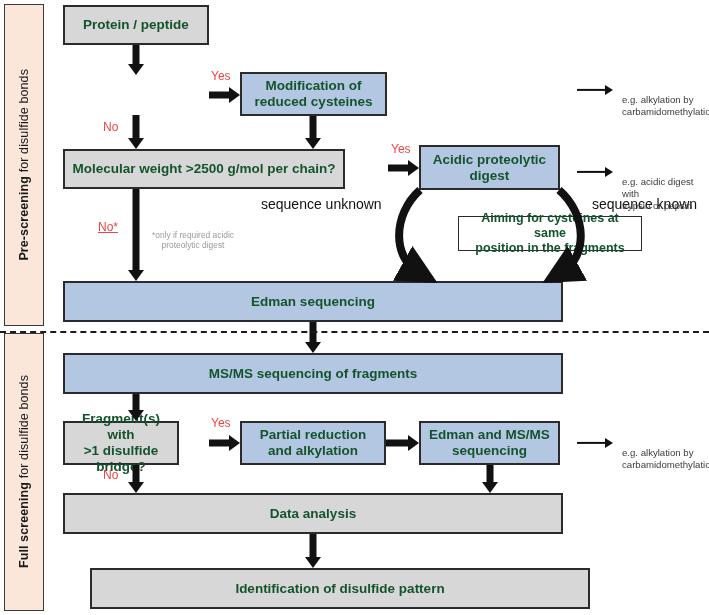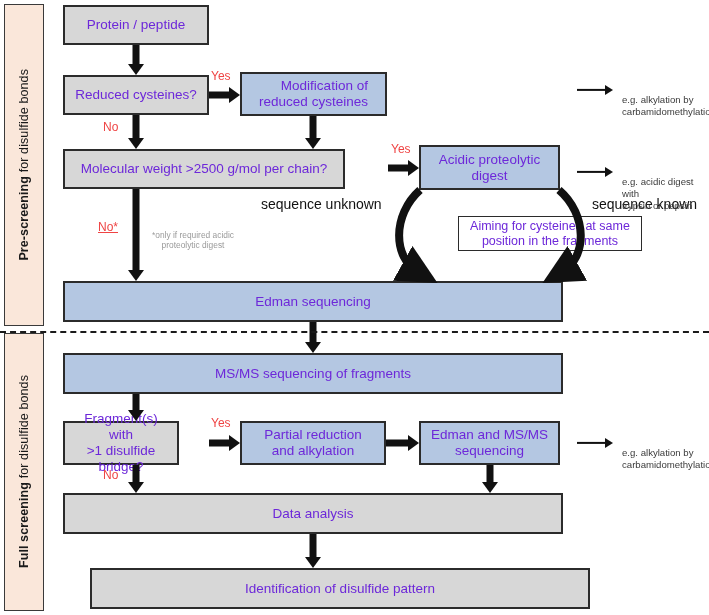--- a/index.html
+++ b/index.html
@@ -40,21 +40,22 @@
   .node {
     position: absolute;
     border: 2px solid #2b2b2b;
     display: flex;
     align-items: center;
     justify-content: center;
     text-align: center;
     font-size: 13.5px;
     line-height: 1.18;
     padding: 10px 6px;
-    color: #6d28d9;
+    color: #14532d;
+    font-weight: bold;
   }
   .node.gray  { background: #d7d7d7; }
   .node.blue  { background: #b4c7e2; }
   .node.plain { background: #ffffff; border-width: 1.6px; font-size: 12.5px; }
 
   
   .arrow-v, .arrow-h {
     position: absolute;
   }
   .arrow-v .shaft {
@@ -149,25 +150,22 @@
   <div class="phase-band" style="left:4px; top:333px; width:40px; height:278px;">
     <div class="phase-label">
       <b>Full screening</b><span> for disulfide bonds</span>
     </div>
   </div>
 
   <div class="node gray" style="left:63px; top:5px; width:146px; height:40px;">
     <span>Protein / peptide</span>
   </div>
 
-  <div class="node gray" style="left:63px; top:75px; width:146px; height:40px;">
-    <span>Reduced cysteines?</span>
-  </div>
-
-  <div class="node blue" style="left:240px; top:72px; width:147px; height:44px; white-space:pre-line;text-align:right;">
+
+  <div class="node blue" style="left:240px; top:72px; width:147px; height:44px; white-space:pre-line;">
     <span>Modification of
 reduced cysteines</span>
   </div>
 
   <div class="node gray" style="left:63px; top:149px; width:282px; height:40px;">
     <span>Molecular weight &gt;2500 g/mol per chain?</span>
   </div>
 
   <div class="node blue" style="left:419px; top:145px; width:141px; height:45px; white-space:pre-line;">
     <span>Acidic proteolytic

